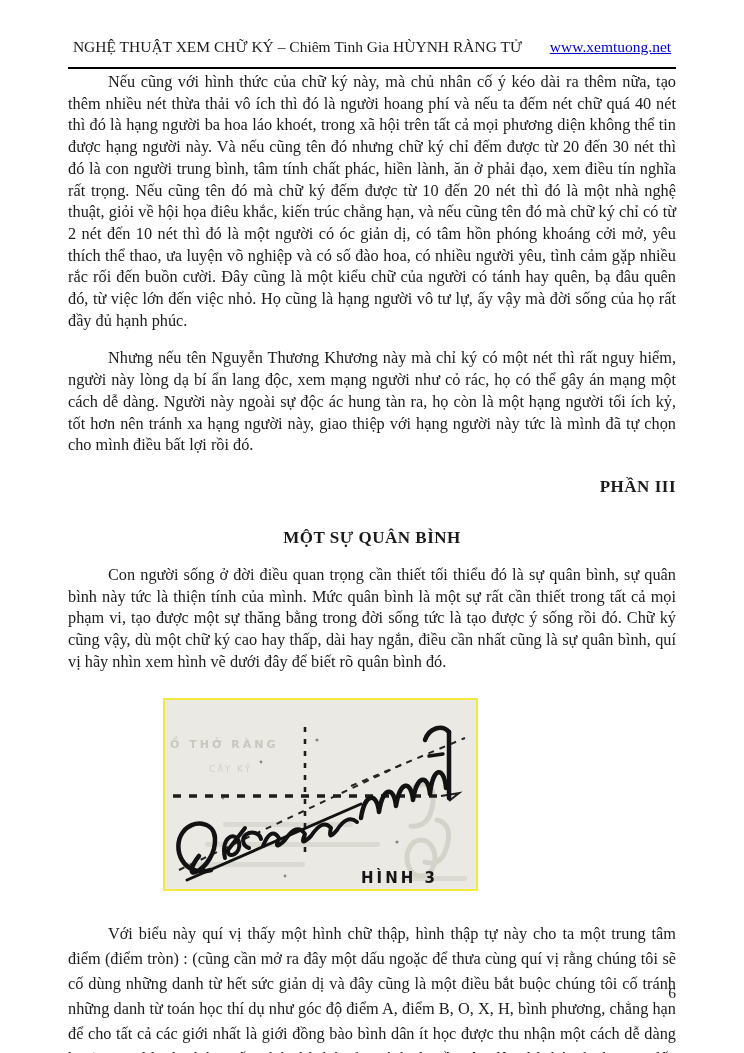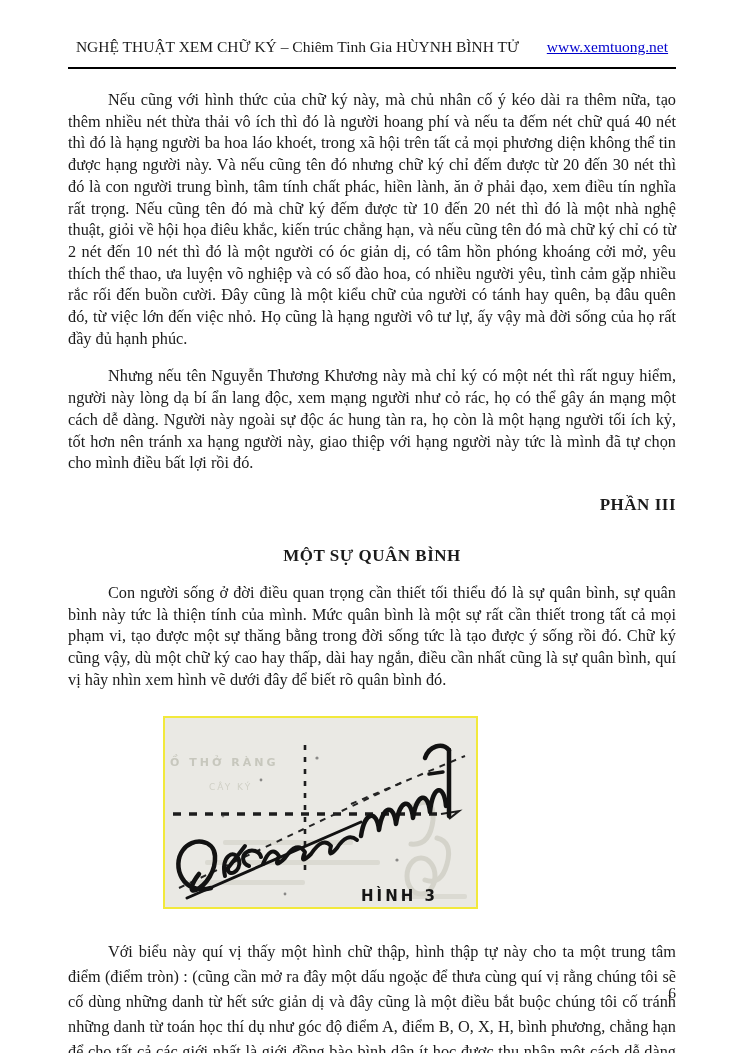--- a/index.html
+++ b/index.html
@@ -36,21 +36,21 @@
     border-top: 2px solid #000;
     margin-top: 11px;
   }
   .body-par {
     font-size: 16.3px;
     line-height: 21.7px;
     text-align: justify;
     text-indent: 40px;
     margin-top: 16px;
   }
-  .first-par { margin-top: 20px; }
+  .first-par { margin-top: 2px; }
   .part-title {
     margin-top: 21px;
     text-align: right;
     font-size: 17px;
     font-weight: bold;
     letter-spacing: 0.5px;
   }
   .section-title {
     margin-top: 31px;
     margin-bottom: 13px;
@@ -80,21 +80,21 @@
     text-align: right;
     font-size: 15.5px;
   }
 </style>
 </head>
 <body>
 
 <div class="page">
   <div class="content">
 
-    <div class="header"><span>NGHỆ THUẬT XEM CHỮ KÝ – Chiêm Tinh Gia HÙYNH BÌNH TỬ </span><a class="header-link">www.xemtuong.net</a></div>
+    <div class="header"><span>NGHỆ THUẬT XEM CHỮ KÝ – Chiêm Tinh Gia HÙYNH RÀNG TỬ </span><a class="header-link">www.xemtuong.net</a></div>
     <div class="rule"></div>
 
     <p class="body-par first-par">Nếu cũng với hình thức của chữ ký này, mà chủ nhân cố ý kéo dài ra thêm nữa, tạo thêm nhiều nét thừa thải vô ích thì đó là người hoang phí và nếu ta đếm nét chữ quá 40 nét thì đó là hạng người ba hoa láo khoét, trong xã hội trên tất cả mọi phương diện không thể tin được hạng người này. Và nếu cũng tên đó nhưng chữ ký chỉ đếm được từ 20 đến 30 nét thì đó là con người trung bình, tâm tính chất phác, hiền lành, ăn ở phải đạo, xem điều tín nghĩa rất trọng. Nếu cũng tên đó mà chữ ký đếm được từ 10 đến 20 nét thì đó là một nhà nghệ thuật, giỏi về hội họa điêu khắc, kiến trúc chẳng hạn, và nếu cũng tên đó mà chữ ký chỉ có từ 2 nét đến 10 nét thì đó là một người có óc giản dị, có tâm hồn phóng khoáng cởi mở, yêu thích thể thao, ưa luyện võ nghiệp và có số đào hoa, có nhiều người yêu, tình cảm gặp nhiều rắc rối đến buồn cười. Đây cũng là một kiểu chữ của người có tánh hay quên, bạ đâu quên đó, từ việc lớn đến việc nhỏ. Họ cũng là hạng người vô tư lự, ấy vậy mà đời sống của họ rất đầy đủ hạnh phúc.</p>
     <p class="body-par">Nhưng nếu tên Nguyễn Thương Khương này mà chỉ ký có một nét thì rất nguy hiểm, người này lòng dạ bí ẩn lang độc, xem mạng người như cỏ rác, họ có thể gây án mạng một cách dễ dàng. Người này ngoài sự độc ác hung tàn ra,  họ còn là một hạng người tối ích kỷ, tốt hơn nên tránh xa hạng người này, giao thiệp với hạng người này tức là mình đã tự chọn cho mình điều bất lợi rồi đó.</p>
 
     <h2 class="part-title">PHẦN III</h2>
     <h3 class="section-title">MỘT SỰ QUÂN BÌNH</h3>
 
     <p class="body-par">Con người sống ở đời điều quan trọng cần thiết tối thiểu đó là sự quân bình, sự quân bình này tức là thiện tính của mình. Mức quân bình là một sự rất cần thiết trong tất cả mọi phạm vi, tạo được một sự thăng bằng trong đời sống tức là tạo được ý sống rồi đó. Chữ ký cũng vậy, dù một chữ ký cao hay thấp, dài hay ngắn, điều cần nhất cũng là sự quân bình, quí vị hãy nhìn xem hình vẽ dưới đây để biết rõ quân bình đó.</p>
 

